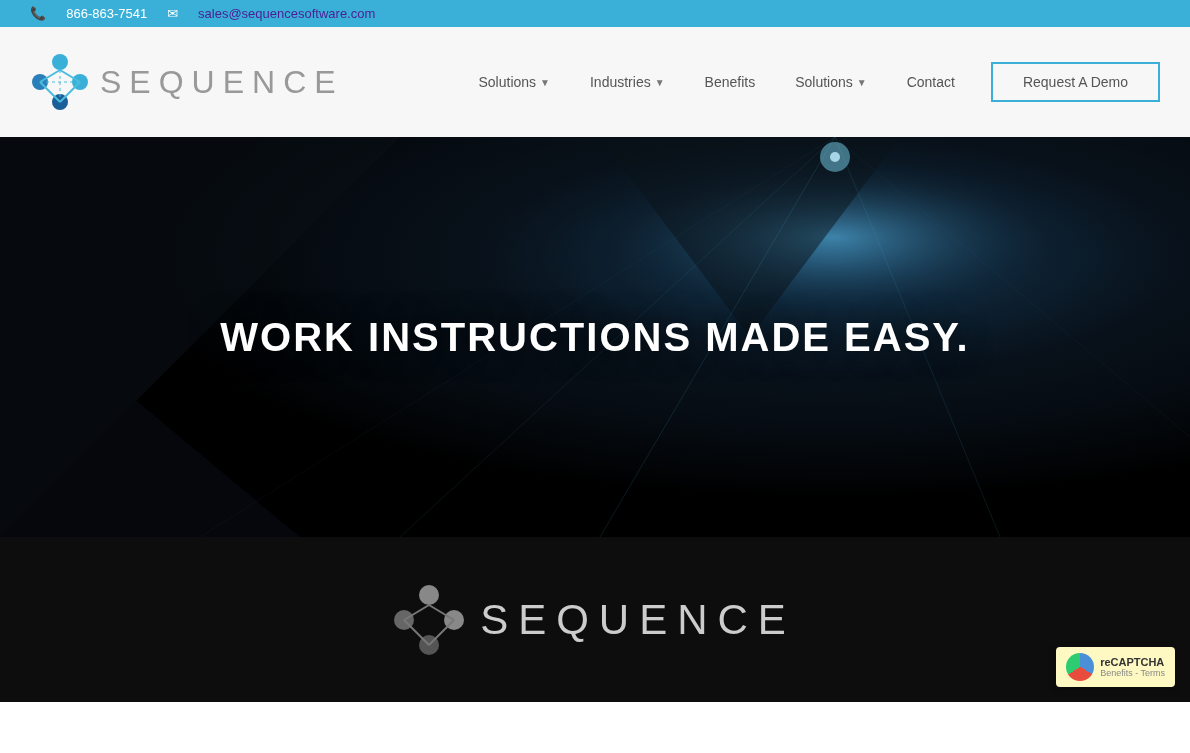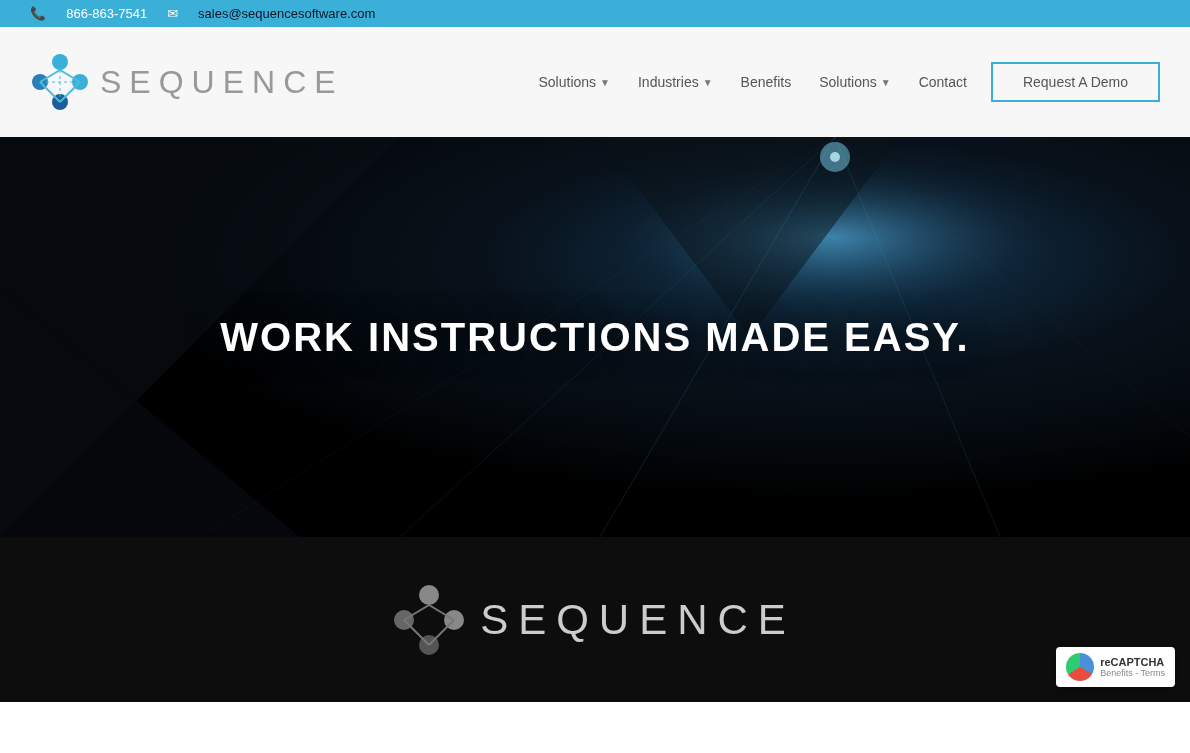--- a/index.html
+++ b/index.html
@@ -8,21 +8,21 @@
     
     .top-bar {
       background: #3ab0d8;
       color: white;
       font-size: 13px;
       padding: 6px 30px;
       display: flex;
       align-items: center;
       gap: 20px;
     }
-    .top-bar a { color: #0f172a; text-decoration: none; }
+    .top-bar a { color: #4c1d95; text-decoration: none; }
 
     
     .header {
       background: #f7f7f7;
       display: flex;
       align-items: center;
       padding: 0 30px;
       height: 110px;
       position: relative;
     }
@@ -39,21 +39,21 @@
     }
     .logo-text {
       font-size: 32px;
       font-weight: 300;
       letter-spacing: 8px;
       color: #999;
     }
     nav {
       display: flex;
       align-items: center;
-      gap: 0;
+      gap: 12px;
       margin-left: auto;
       flex-wrap: wrap;
     }
     .nav-item {
       font-size: 14px;
       color: #555;
       padding: 8px 14px;
       cursor: pointer;
       display: flex;
       align-items: center;
@@ -129,21 +129,21 @@
       font-weight: 300;
       letter-spacing: 10px;
       color: #ccc;
     }
 
     
     .recaptcha-badge {
       position: absolute;
       bottom: 15px;
       right: 15px;
-      background: #ffffff;
+      background: #fef9c3;
       border-radius: 4px;
       padding: 6px 10px;
       font-size: 10px;
       color: #666;
       display: flex;
       align-items: center;
       gap: 6px;
       box-shadow: 0 2px 6px rgba(0,0,0,0.3);
     }
     .recaptcha-icon {

